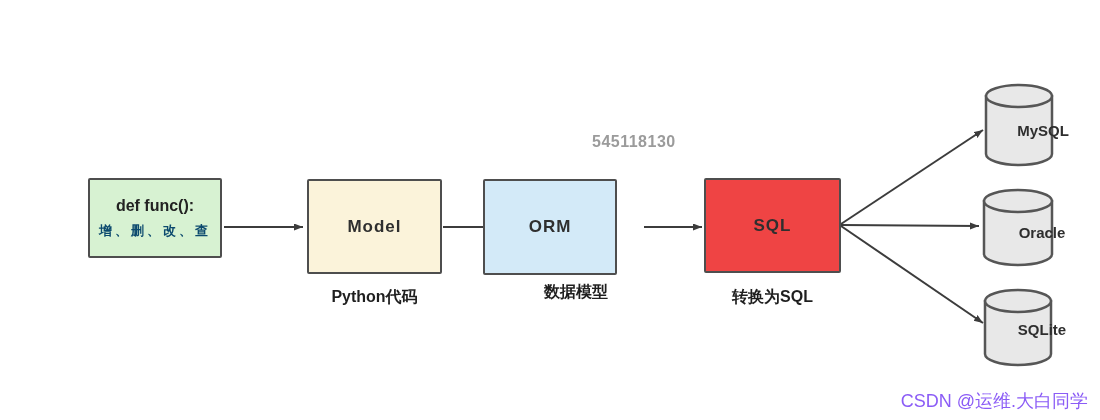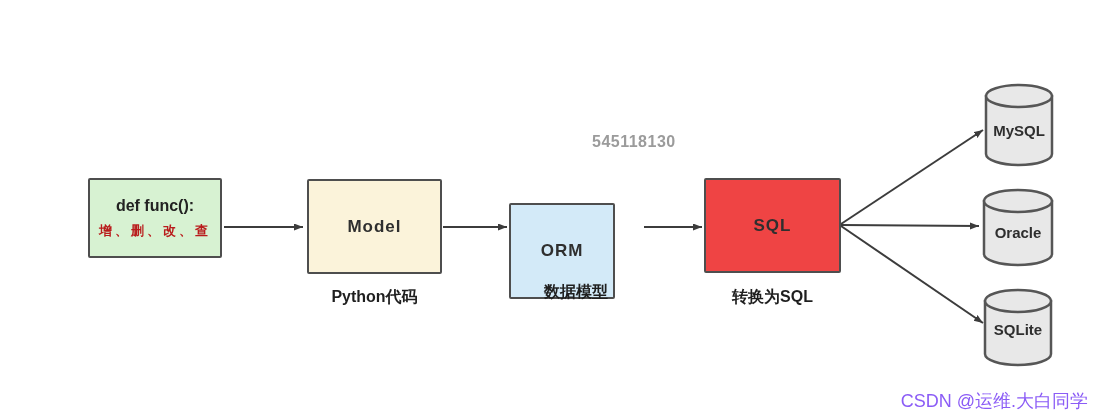--- a/index.html
+++ b/index.html
@@ -6,23 +6,23 @@
   body{font-family:"Liberation Sans","DejaVu Sans",sans-serif;background:#fff;}
   .stage{position:relative;width:1100px;height:420px;background:#ffffff;overflow:hidden;}
   .layer{position:absolute;left:0;top:0;width:1100px;height:420px;}
   .node{
     position:absolute;box-sizing:border-box;
     border:2px solid #4e4e4e;border-radius:2px;
     display:flex;flex-direction:column;align-items:center;justify-content:center;
   }
   .node-title{font-weight:bold;font-size:17px;color:#2f2f2f;letter-spacing:1px;}
   .node-title-code{font-weight:bold;font-size:16px;color:#222;}
-  .node-sub{font-size:13px;font-weight:bold;color:#b91c1c;letter-spacing:3px;margin-top:7px;}
+  .node-sub{font-size:13px;font-weight:bold;color:#0c4a6e;letter-spacing:3px;margin-top:7px;}
   .caption{position:absolute;text-align:center;font-weight:bold;font-size:16px;color:#1f1f1f;}
-  .db-label{position:absolute;text-align:center;font-weight:bold;font-size:15px;color:#2e2e2e;}
+  .db-label{position:absolute;text-align:center;font-weight:bold;font-size:15px;color:#2e2e2e;padding-left:24px;}
   .top-number{position:absolute;left:592px;top:133px;font-weight:bold;font-size:16px;color:#9b9b9b;letter-spacing:0.5px;}
   .watermark{position:absolute;right:12px;top:389px;font-size:18px;color:#8b5cf6;}
   .arrow-line{stroke:#3c3c3c;stroke-width:2;fill:none;}
   .db-shape{fill:#e8e8e8;stroke:#565656;stroke-width:2.5;}
 </style>
 </head>
 <body>
 
 <div class="stage">
 
@@ -57,21 +57,21 @@
   <div class="node" style="left: 88px; top: 178px; width: 134px; height: 80px; background-color: rgb(215, 242, 210);">
     <div class="node-title-code">def func():</div>
     <div class="node-sub">增、删、改、查</div>
   </div>
 
   <div class="node" style="left: 307px; top: 179px; width: 135px; height: 95px; background-color: rgb(251, 243, 218);">
     <div class="node-title">Model</div>
   </div>
   <div class="caption" style="left:307px;top:287px;width:135px;">Python代码</div>
 
-  <div class="node" style="left: 509px; top: 179px; width: 106px; height: 96px; background-color: rgb(211, 234, 248); margin-top: 24px;">
+  <div class="node" style="left: 483px; top: 179px; width: 134px; height: 96px; background-color: rgb(211, 234, 248);">
     <div class="node-title">ORM</div>
   </div>
   <div class="caption" style="left:509px;top:282px;width:134px;">数据模型</div>
 
   <div class="node" style="left: 704px; top: 178px; width: 137px; height: 95px; background-color: #ef4444;">
     <div class="node-title">SQL</div>
   </div>
   <div class="caption" style="left:704px;top:287px;width:137px;">转换为SQL</div>
 
   <div class="db-label" style="left:985px;top:122px;width:68px;">MySQL</div>

